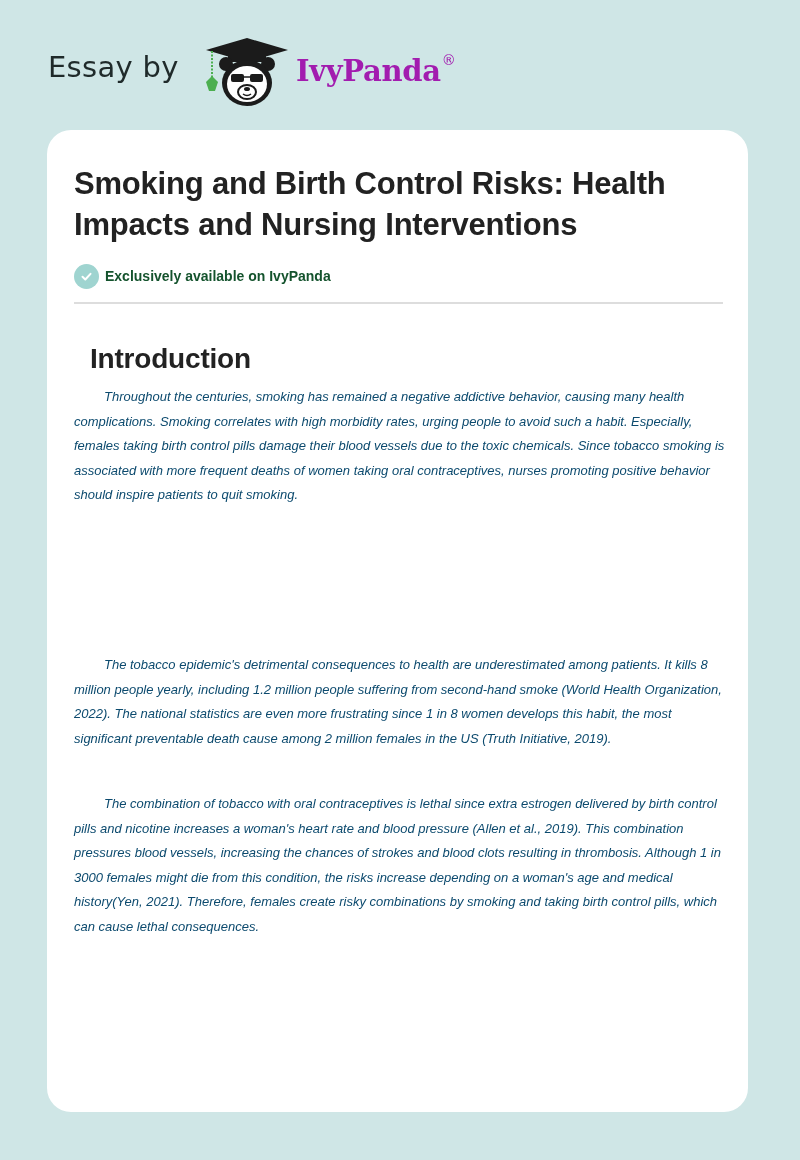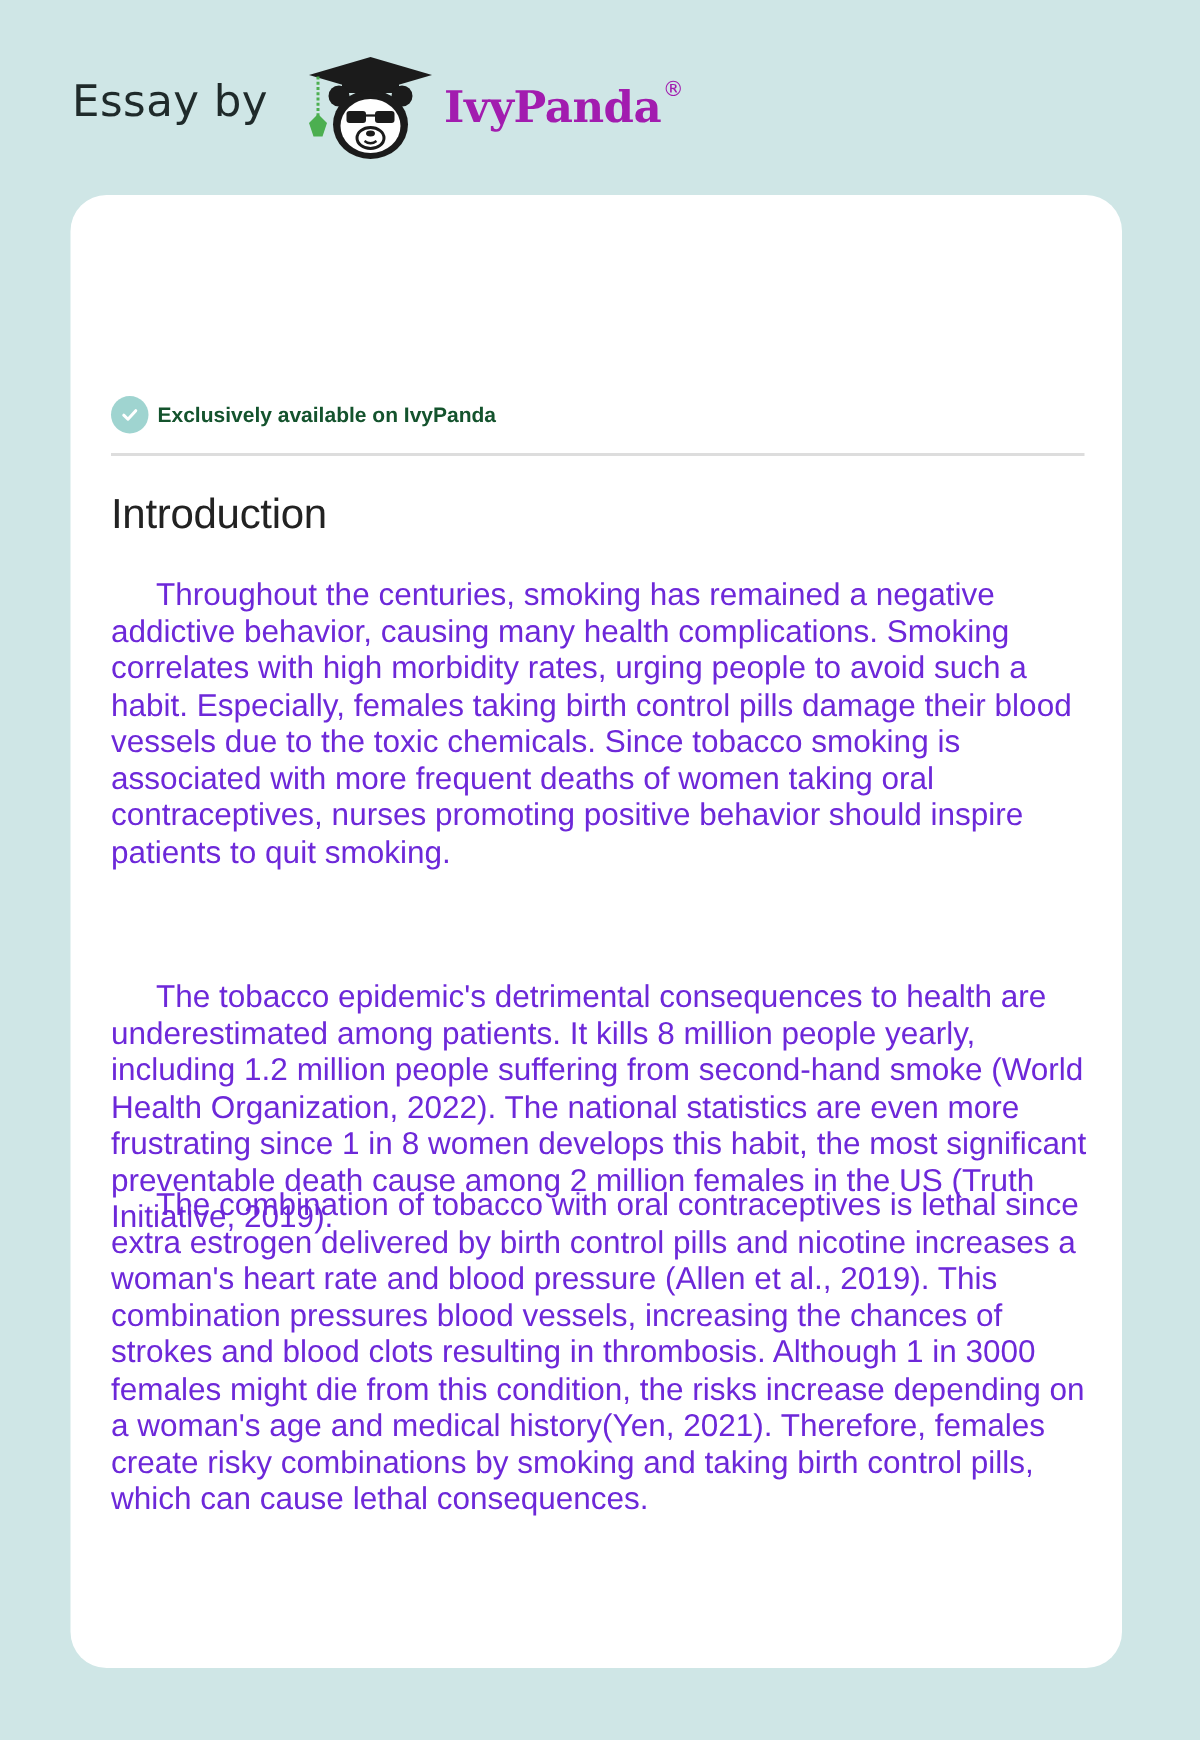--- a/index.html
+++ b/index.html
@@ -106,36 +106,37 @@
       left: 27px;
       top: 172px;
       width: 649px;
       height: 2px;
       background: #dddddd;
     }
     .h2 {
       position: absolute;
       left: 27px;
       width: 660px;
-      margin: 0;
+      margin: 16px;
       font-size: 28px;
       line-height: 38px;
-      font-weight: normal;
+      font-weight: bold;
       color: #222;
       letter-spacing: -0.2px;
     }
     .para {
       position: absolute;
       left: 27px;
       width: 655px;
       margin: 0;
-      font-size: 21px;
+      font-size: 13px;
       line-height: 24.5px;
-      color: #6d28d9;
+      color: #0c4a6e;
       text-indent: 30px;
+      font-style: italic;
     }
   </style>
 </head>
 <body>
 
 <div class="header">
   <span class="essay-by">Essay by</span>
   <div class="logo-mark">
     <svg width="90" height="72" viewBox="0 0 90 72" xmlns="http://www.w3.org/2000/svg">
 
@@ -157,20 +158,21 @@
 
       <ellipse cx="45" cy="56" rx="9" ry="7" fill="#ffffff" stroke="#1b1b1b" stroke-width="2"></ellipse>
       <ellipse cx="45" cy="53" rx="3" ry="2" fill="#1b1b1b"></ellipse>
       <path d="M41,58 Q45,61 49,58" stroke="#1b1b1b" stroke-width="1.5" fill="none"></path>
     </svg>
   </div>
   <span class="brand-name"><span>IvyPanda</span><sup>®</sup></span>
 </div>
 
 <div class="card">
+  <h1 class="title">Smoking and Birth Control Risks: Health Impacts and Nursing Interventions</h1>
 
   <div class="badge-row">
     <span class="check-circle">
       <svg width="13" height="13" viewBox="0 0 13 13" xmlns="http://www.w3.org/2000/svg">
         <path d="M2.5,6.8 L5.3,9.5 L10.5,3.8" stroke="#ffffff" stroke-width="2" fill="none" stroke-linecap="round" stroke-linejoin="round"></path>
       </svg>
     </span>
     <span class="badge-text">Exclusively available on IvyPanda</span>
   </div>
 

